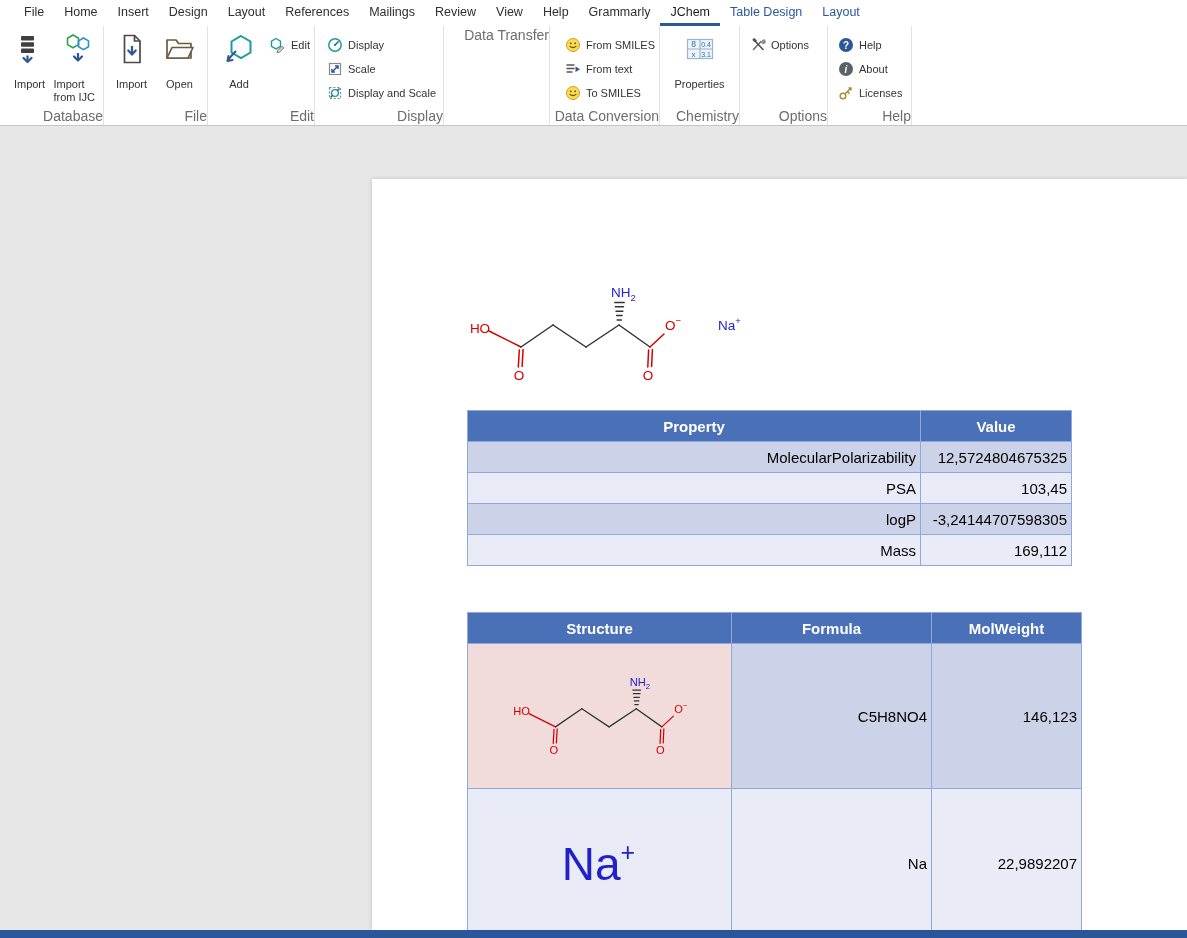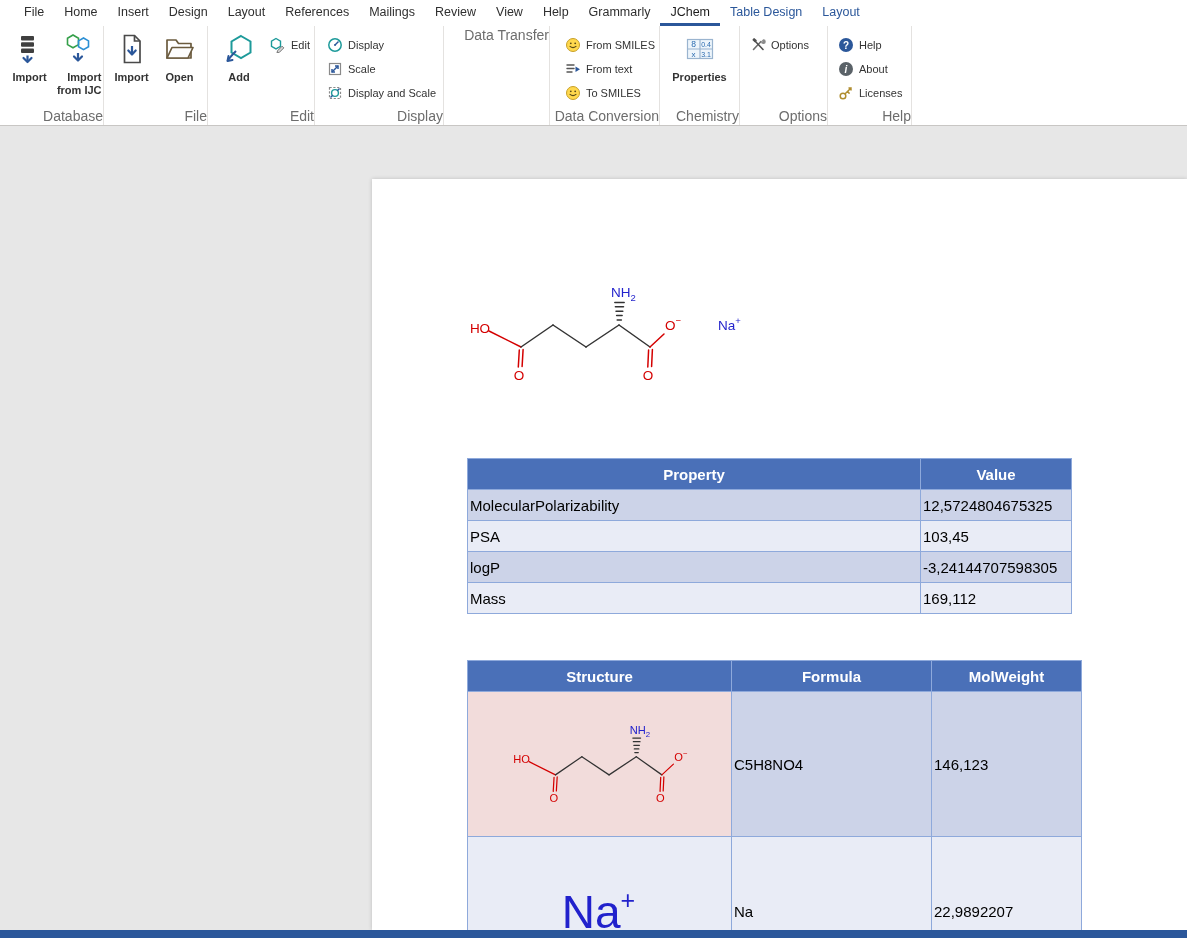--- a/index.html
+++ b/index.html
@@ -28,46 +28,46 @@
     height:100px; background:#fff; border-bottom:1px solid #c8c6c4;
     display:flex; align-items:stretch; flex:0 0 auto; padding-left:4px;
   }
   .rib-group { display:flex; flex-direction:column; border-right:1px solid #e4e2e0; padding-top:2px; }
   .rg-content { flex:1; display:flex; align-items:flex-start; justify-content:center; }
   .rg-label { height:16px; font-size:14px; color:#6d6d6d; text-align:right; line-height:14px; }
   .big-btn {
     display:flex; flex-direction:column; align-items:center;
     width:48px; padding-top:5px; height:76px; border-radius:3px;
   }
-  .big-btn .blabel { font-size:11px; color:#333; text-align:right; line-height:1.18; margin-top:6px;font-weight:bold; }
+  .big-btn .blabel { font-size:11px; color:#333; text-align:left; line-height:1.18; margin-top:13px; }
   .small-col { display:flex; flex-direction:column; align-items:flex-start; padding-top:8px; gap:6px; }
   .small-btn { display:flex; align-items:center; gap:5px; height:18px; padding:0 4px; font-size:11px; color:#333; white-space:nowrap; }
   .icon32 { width:32px; height:32px; flex:0 0 32px; }
   .icon16 { width:16px; height:16px; flex:0 0 16px; }
 
   
   .workspace { flex:1 1 auto; position:relative; background:#e7e7e7; overflow:hidden; }
   .page {
     position:absolute; left:372px; top:53px; right:0; bottom:0;
     background:#fff; box-shadow:0 0 4px rgba(0,0,0,.18); overflow:hidden;
   }
 
   .mol-main { position:absolute; left:88px; top:93px; }
   .atom { font-family:"Liberation Sans", sans-serif; font-size:13.5px; }
   .atom-red { fill:#d40000; }
   .atom-blue { fill:#2323cc; }
 
   
-  table.doc-table { border-collapse:collapse; table-layout:fixed; font-size:15px; color:#000;margin-top:48px; }
+  table.doc-table { border-collapse:collapse; table-layout:fixed; font-size:15px; color:#000; }
   table.doc-table th {
     background:#4a70b8; color:#fff; font-weight:bold; text-align:center;
     border:1px solid #8ea9db; height:31px; padding:0;
   }
   table.doc-table td {
-    border:1px solid #8ea9db; padding:0 4px 0 2px; vertical-align:middle;
+    border:1px solid #8ea9db; text-align:right; padding:0 4px 0 2px; vertical-align:middle;
     overflow:hidden; white-space:nowrap;
   }
   tr.band-dark td { background:#ccd3e8; }
   tr.band-light td { background:#e9ecf6; }
 
   .prop-table { position:absolute; left:95px; top:231px; width:604px; }
   .prop-table tbody tr { height:31px; }
 
   .struct-table { position:absolute; left:95px; top:433px; width:614px;border-radius:12px; }
   .struct-table tbody tr.row-mol { height:145px; }

